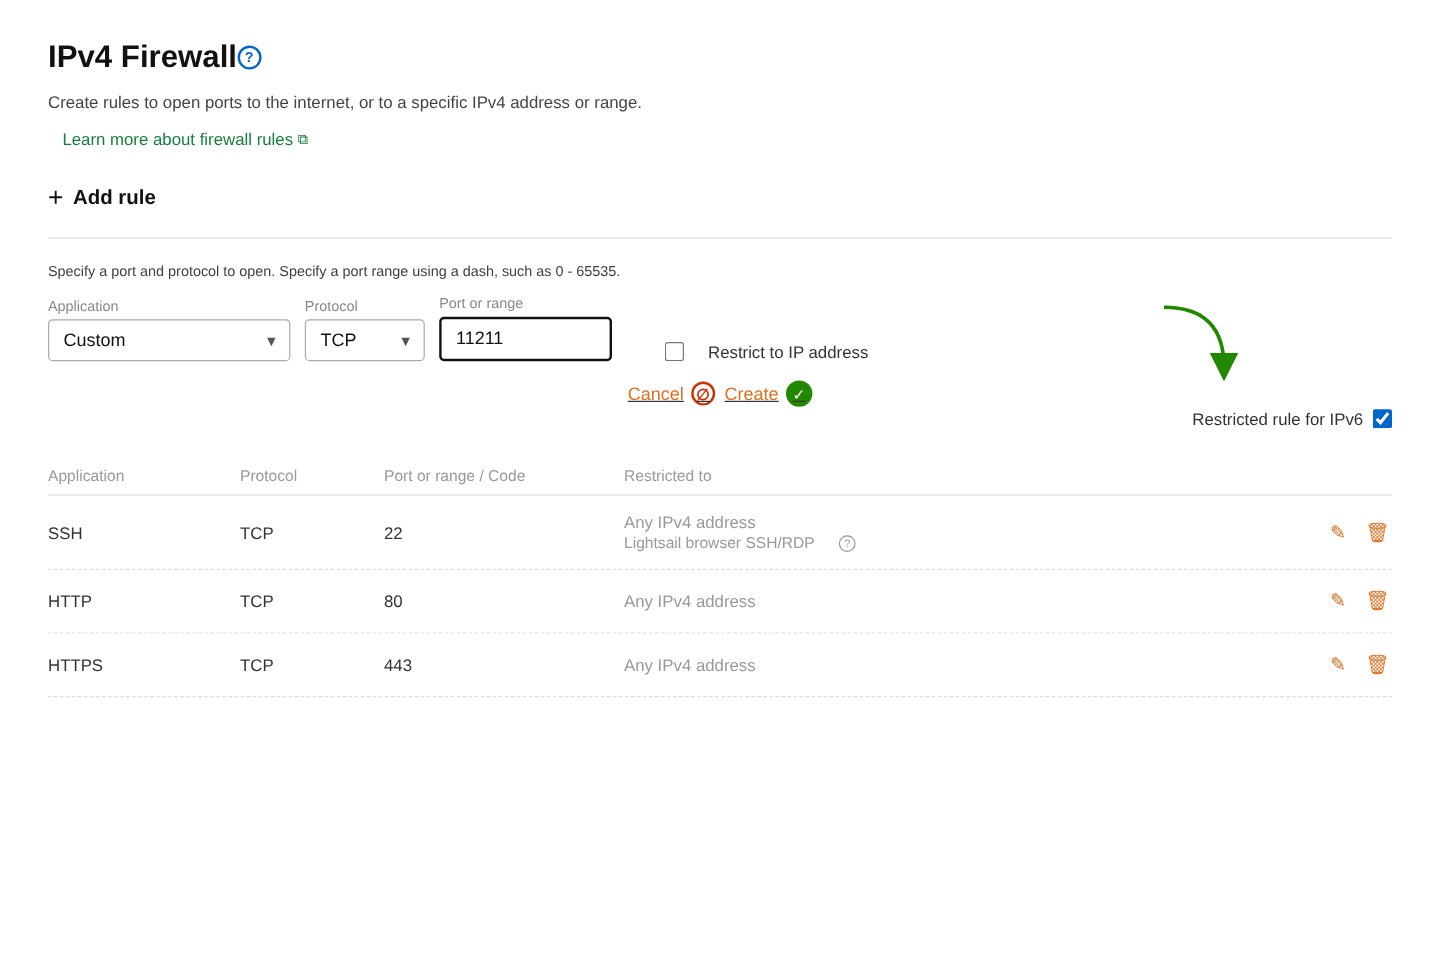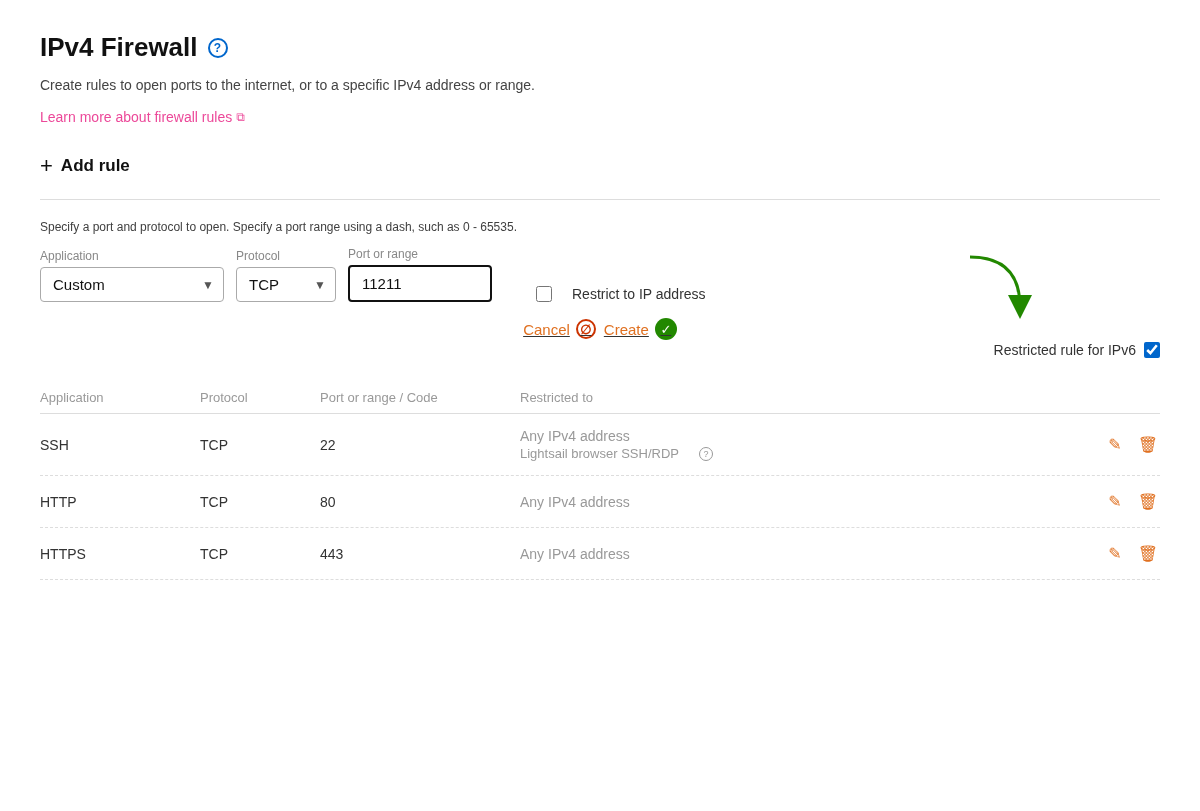--- a/index.html
+++ b/index.html
@@ -7,21 +7,21 @@
       font-family: -apple-system, BlinkMacSystemFont, 'Segoe UI', Arial, sans-serif;
       background: #fff;
       color: #333;
       padding: 32px 40px;
       font-size: 15px;
     }
 
     .page-title {
       display: flex;
       align-items: center;
-      gap: 10px;
+      gap: 0;
       font-size: 26px;
       font-weight: 700;
       color: #111;
       margin-bottom: 12px;
     }
 
     .help-icon {
       width: 20px;
       height: 20px;
       border: 2px solid #0066cc;
@@ -37,27 +37,28 @@
     }
 
     .description {
       color: #444;
       font-size: 14px;
       margin-bottom: 12px;
       line-height: 1.5;
     }
 
     .learn-more-link {
-      color: #ec4899;
+      color: #15803d;
       font-size: 14px;
       text-decoration: none;
       display: inline-flex;
       align-items: center;
       gap: 4px;
       margin-bottom: 28px;
+      margin-left: 12px;
     }
 
     .external-icon {
       font-size: 12px;
     }
 
     .add-rule-section {
       margin-bottom: 20px;
     }
 
@@ -123,21 +124,21 @@
       border: 1px solid #aaa;
       border-radius: 4px;
       padding: 8px 36px 8px 12px;
       font-size: 15px;
       color: #111;
       cursor: pointer;
       outline: none;
     }
 
     .select-application {
-      width: 184px;
+      width: 202px;
     }
 
     .select-protocol {
       width: 100px;
     }
 
     .chevron-down {
       position: absolute;
       right: 10px;
       top: 50%;

